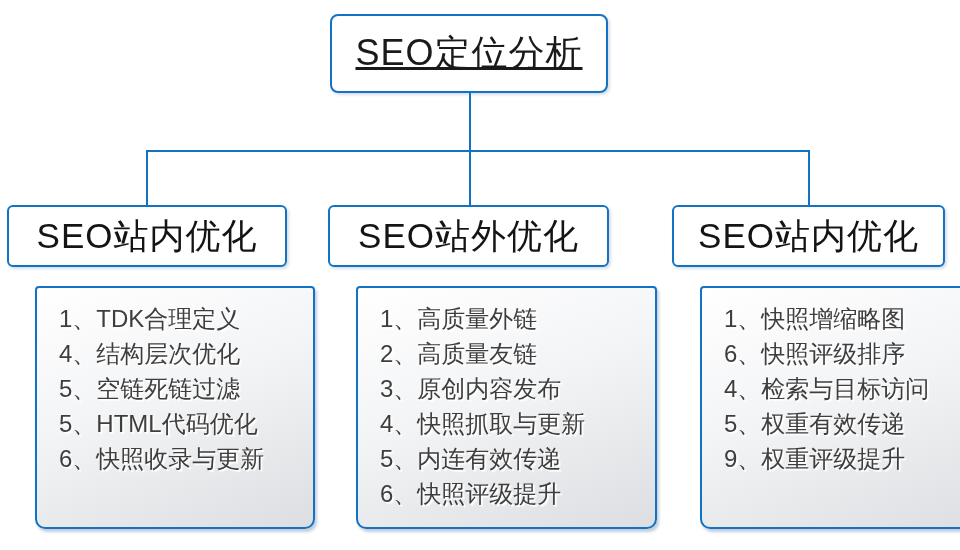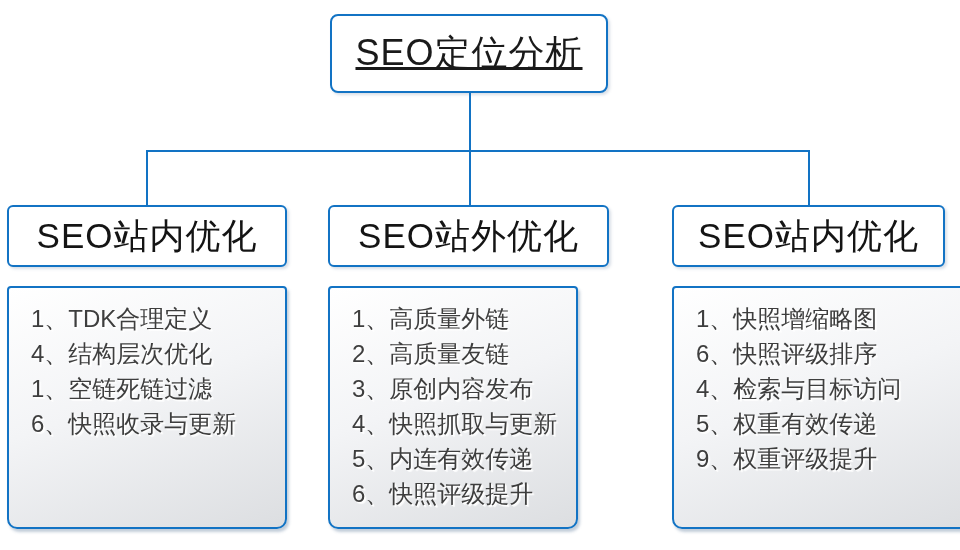--- a/index.html
+++ b/index.html
@@ -30,20 +30,21 @@
     box-sizing:border-box;white-space:nowrap;
   }
 
   .list-box{
     position:absolute;top:286px;height:243px;
     border:2px solid #1273c4;border-radius:4px 4px 10px 10px;
     background:linear-gradient(160deg,#ffffff 0%,#f3f4f6 45%,#dcdee1 100%);
     box-shadow:2px 3px 3px rgba(120,145,170,.45);
     box-sizing:border-box;
     padding:13px 16px 0 22px;
+    margin-left:28px;
   }
   .list-item{
     font-size:24px;line-height:35px;color:#3e3e3e;
     text-shadow:1px 1px 0 #ffffff,2px 2px 1px rgba(255,255,255,.85);
     white-space:nowrap;
   }
 </style>
 </head>
 <body>
 
@@ -58,28 +59,29 @@
   <div class="connector v" style="left:146px;top:150px;height:56px"></div>
   <div class="connector v" style="left:469px;top:150px;height:56px"></div>
   <div class="connector v" style="left:808px;top:150px;height:56px"></div>
 
   <div class="header-box" style="left:7px;width:280px">
     <span>SEO站内优化</span>
   </div>
   <div class="list-box" style="left:7px;width:280px">
     <div class="list-item">1、TDK合理定义</div>
     <div class="list-item">4、结构层次优化</div>
-    <div class="list-item">1、空链死链过滤</div>
+    <div class="list-item">5、空链死链过滤</div>
+    <div class="list-item">5、HTML代码优化</div>
     <div class="list-item">6、快照收录与更新</div>
   </div>
 
   <div class="header-box" style="left:328px;width:281px">
     <span>SEO站外优化</span>
   </div>
-  <div class="list-box" style="left:328px;width:250px">
+  <div class="list-box" style="left:328px;width:301px">
     <div class="list-item">1、高质量外链</div>
     <div class="list-item">2、高质量友链</div>
     <div class="list-item">3、原创内容发布</div>
     <div class="list-item">4、快照抓取与更新</div>
     <div class="list-item">5、内连有效传递</div>
     <div class="list-item">6、快照评级提升</div>
   </div>
 
   <div class="header-box" style="left:672px;width:273px">
     <span>SEO站内优化</span>

